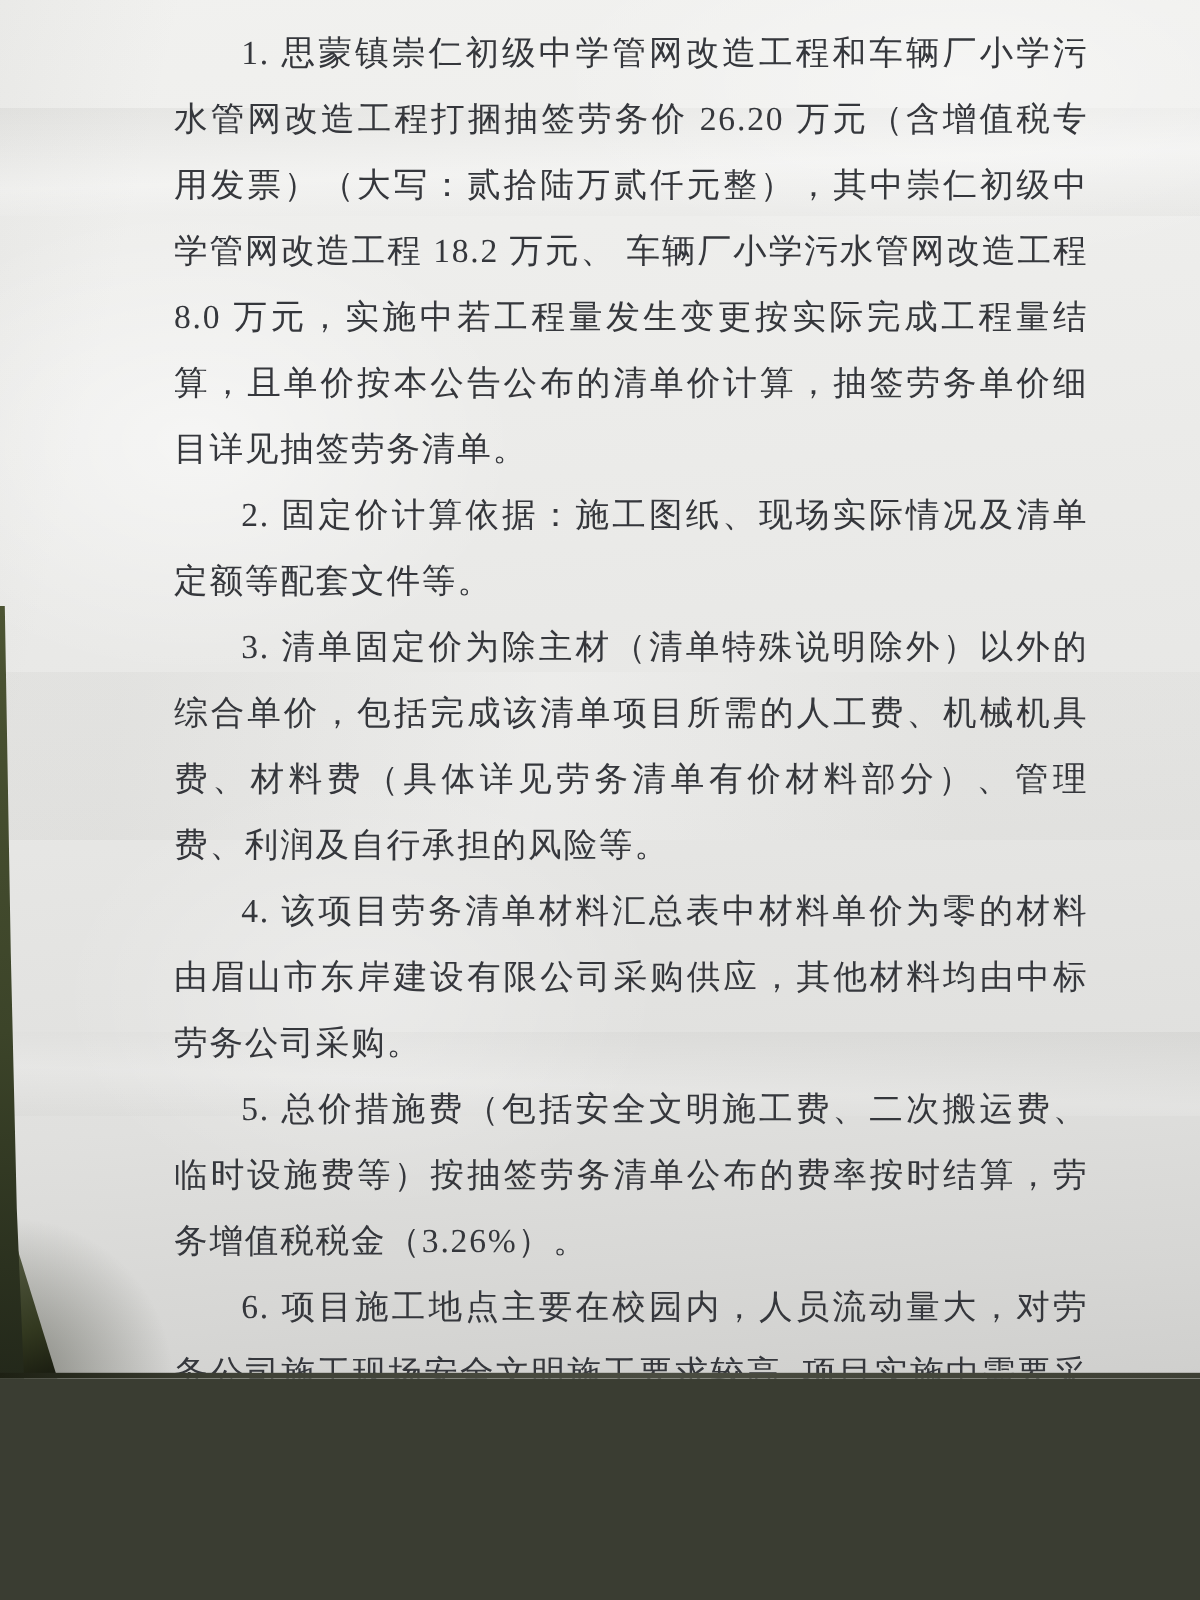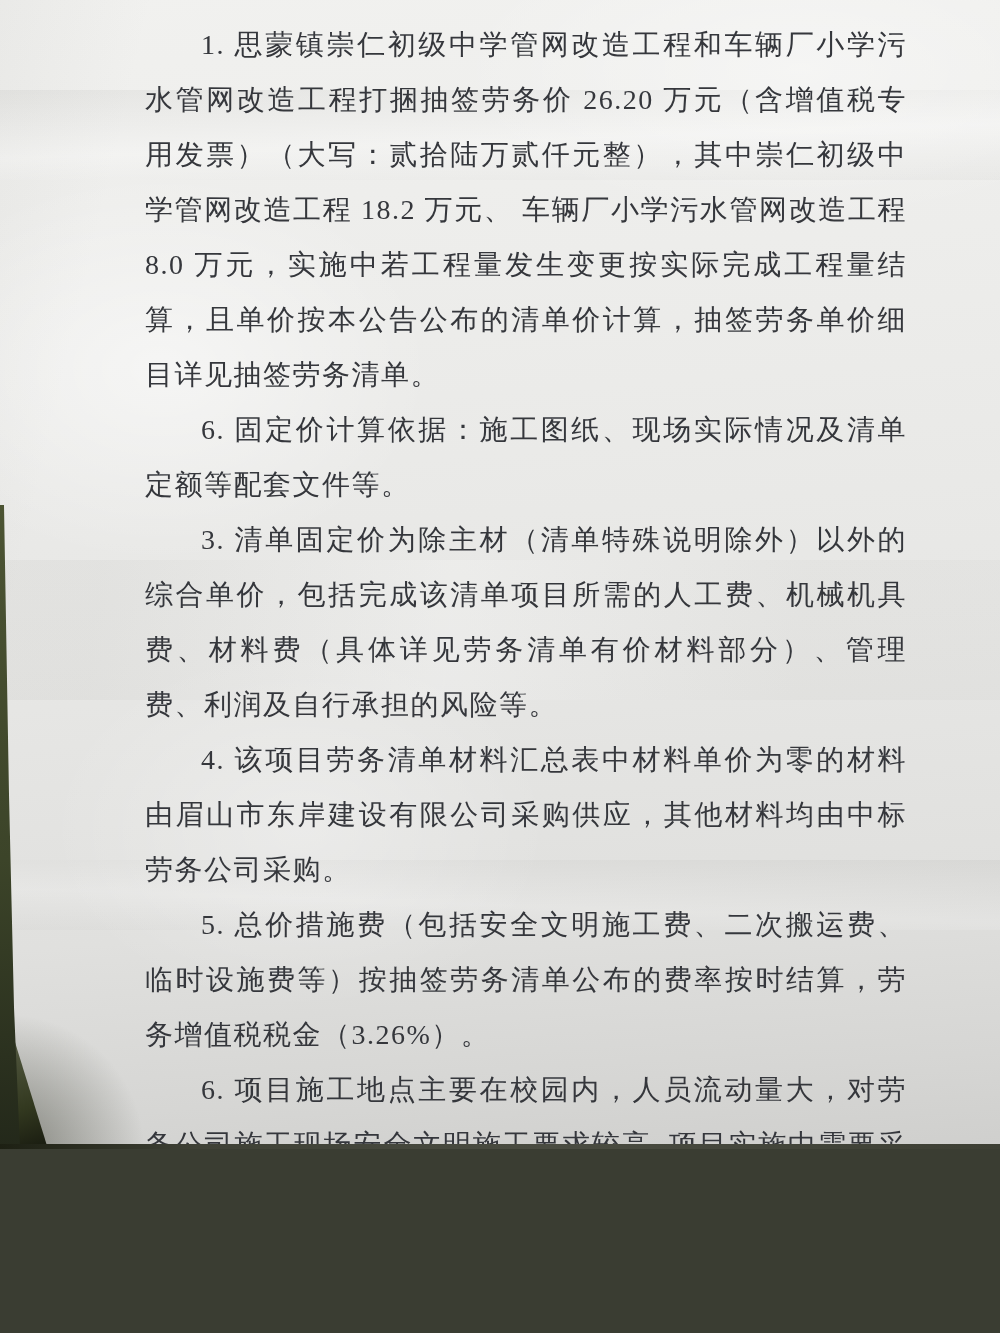--- a/index.html
+++ b/index.html
@@ -116,21 +116,21 @@
 <body>
 
 <div class="photo">
   <div class="paper"></div>
   <div class="crease-a"></div>
   <div class="crease-b"></div>
   <div class="crease-c"></div>
 
   <div class="textblock">
     <p>1. 思蒙镇崇仁初级中学管网改造工程和车辆厂小学污水管网改造工程打捆抽签劳务价 26.20 万元（含增值税专用发票）（大写：贰拾陆万贰仟元整），其中崇仁初级中学管网改造工程 18.2 万元、 车辆厂小学污水管网改造工程 8.0 万元，实施中若工程量发生变更按实际完成工程量结算，且单价按本公告公布的清单价计算，抽签劳务单价细目详见抽签劳务清单。</p>
-    <p>6. 固定价计算依据：施工图纸、现场实际情况及清单定额等配套文件等。</p>
+    <p>2. 固定价计算依据：施工图纸、现场实际情况及清单定额等配套文件等。</p>
     <p>3. 清单固定价为除主材（清单特殊说明除外）以外的综合单价，包括完成该清单项目所需的人工费、机械机具费、材料费（具体详见劳务清单有价材料部分）、管理费、利润及自行承担的风险等。</p>
     <p>4. 该项目劳务清单材料汇总表中材料单价为零的材料由眉山市东岸建设有限公司采购供应，其他材料均由中标劳务公司采购。</p>
     <p>5. 总价措施费（包括安全文明施工费、二次搬运费、临时设施费等）按抽签劳务清单公布的费率按时结算，劳务增值税税金（3.26%）。</p>
     <p>6. 项目施工地点主要在校园内，人员流动量大，对劳务公司施工现场安全文明施工要求较高, 项目实施中需要采取分段打围（围挡施工费已进入清单综合单价中），建筑垃圾和开挖土方由劳务公司及时自行负责外运堆放（堆场的选定由劳务公司负责，必须达到环保要求）。</p>
 
   </div>
 
   <div class="page-number">2</div>
 
   <div class="corner-shadow"></div>

